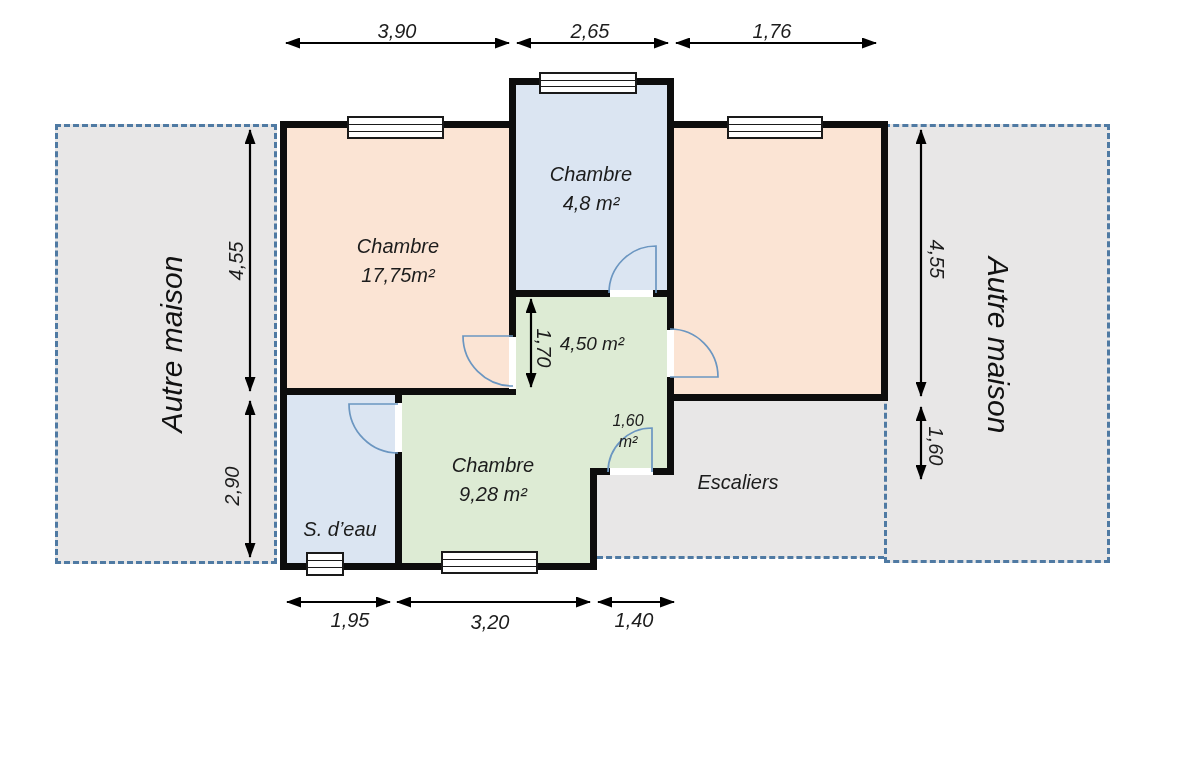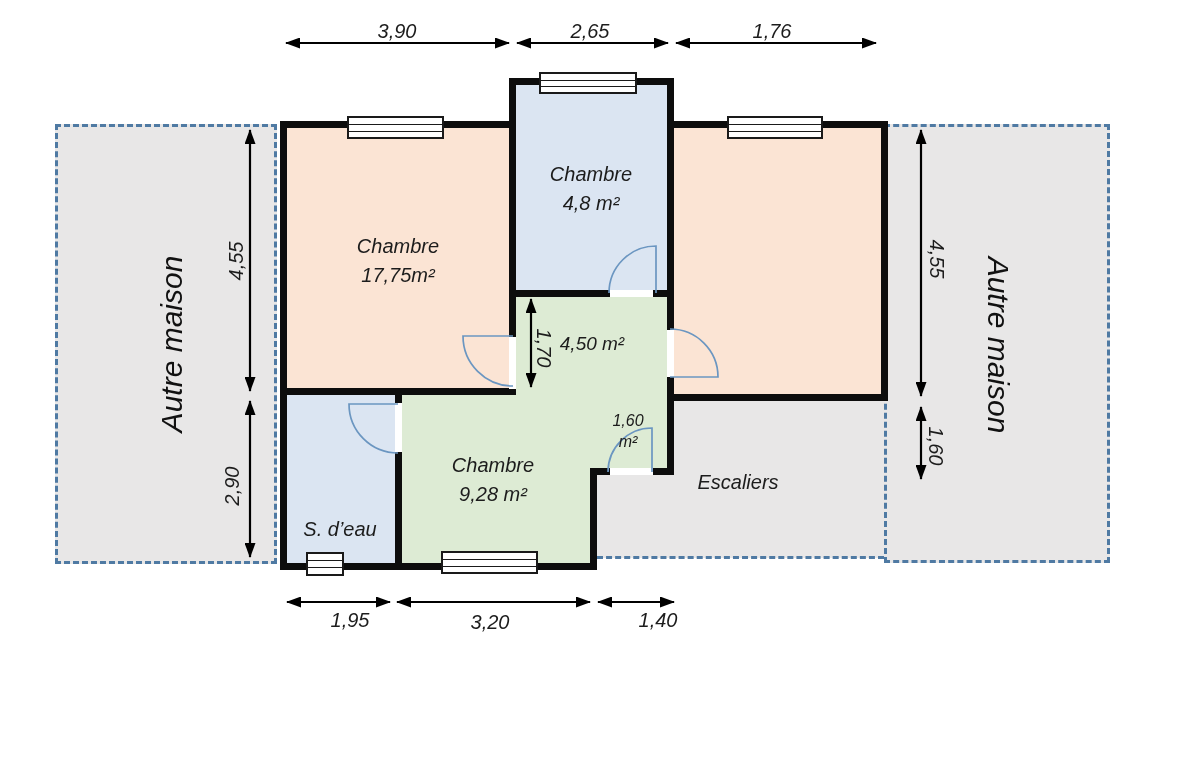--- a/index.html
+++ b/index.html
@@ -124,21 +124,21 @@
 
   <div class="lbl dim" style="left:397px;top:31px;">3,90</div>
   <div class="lbl dim" style="left:590px;top:31px;">2,65</div>
   <div class="lbl dim" style="left:772px;top:31px;">1,76</div>
   <div class="lbl dim rotm90" style="left:236px;top:261px;">4,55</div>
   <div class="lbl dim rotm90" style="left:232px;top:486px;">2,90</div>
   <div class="lbl dim rot90" style="left:936px;top:259px;">4,55</div>
   <div class="lbl dim rot90" style="left:935px;top:446px;">1,60</div>
   <div class="lbl dim" style="left:350px;top:620px;">1,95</div>
   <div class="lbl dim" style="left:490px;top:622px;">3,20</div>
-  <div class="lbl dim" style="left:634px;top:620px;margin-left:24px;">1,40</div>
+  <div class="lbl dim" style="left:634px;top:620px;">1,40</div>
   <div class="lbl dim rot90" style="left:543px;top:348px;">1,70</div>
 
   <div class="lbl neighbor rotm90" style="left:172px;top:344px;">Autre maison</div>
   <div class="lbl neighbor rot90" style="left:998px;top:345px;">Autre maison</div>
 
   <div class="lbl" style="left:398px;top:261px;">
     <div>Chambre</div>
     <div>17,75m²</div>
   </div>
   <div class="lbl" style="left:591px;top:189px;">

